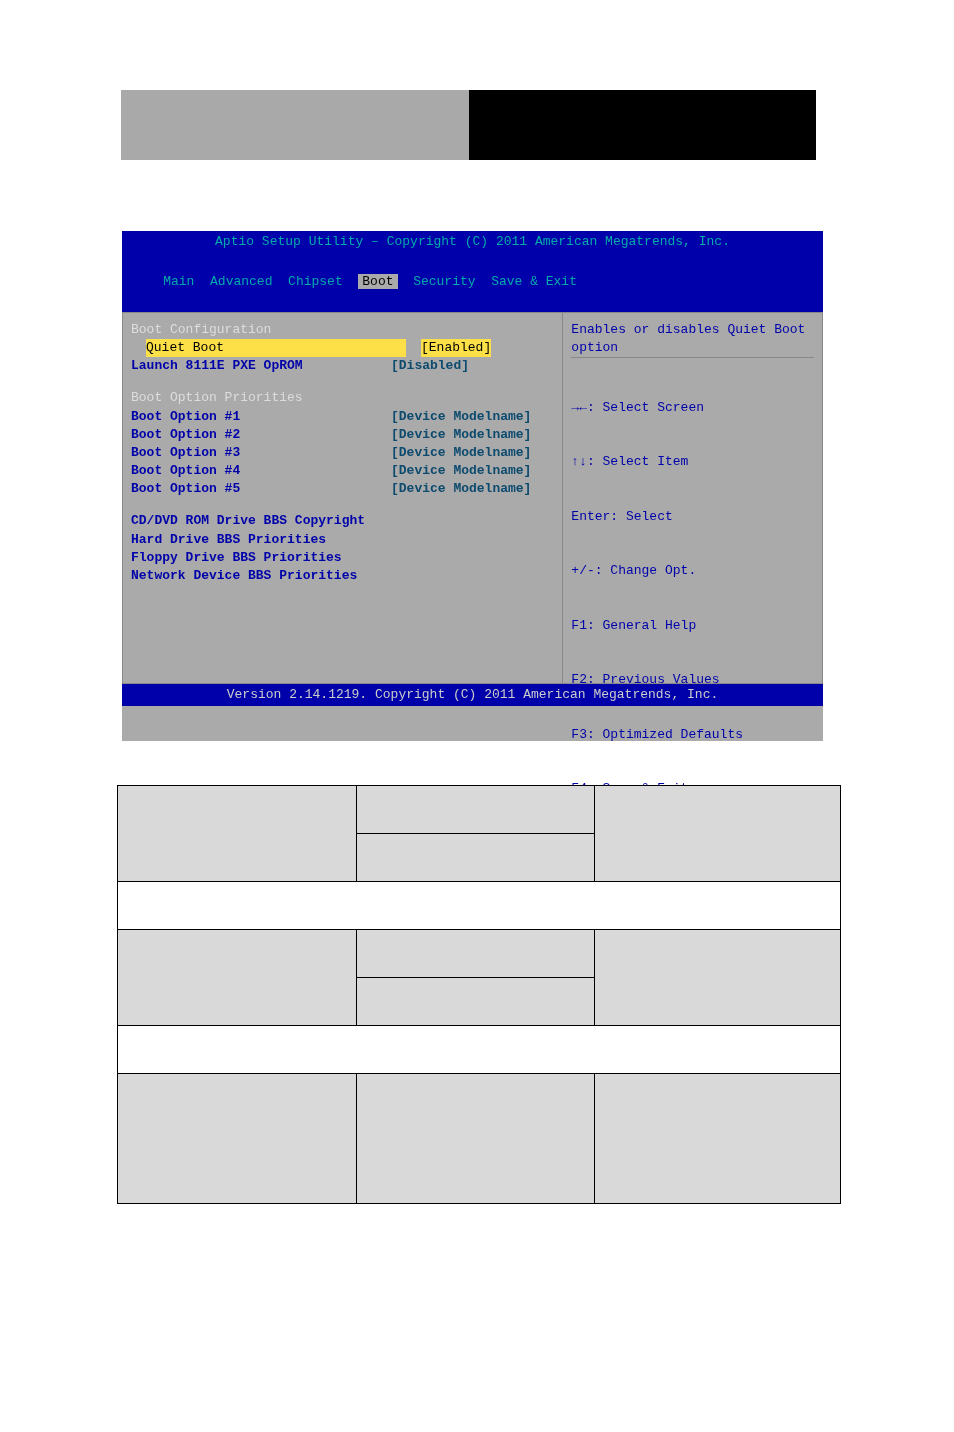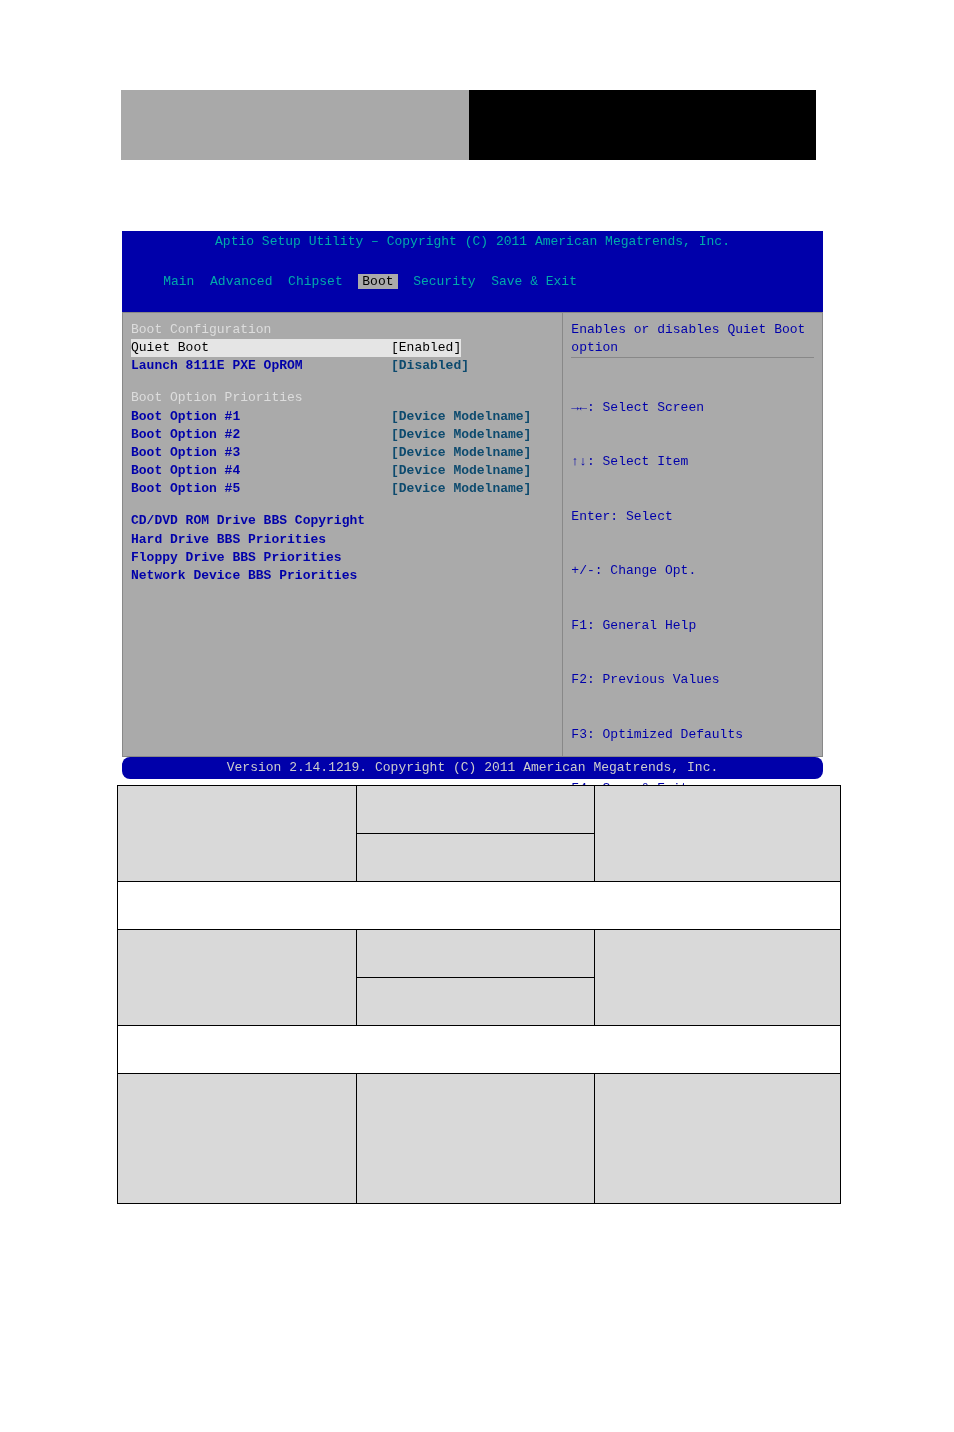--- a/index.html
+++ b/index.html
@@ -54,21 +54,21 @@
     display: inline;
   }
   .bios-tab.active {
     background: #aaaaaa;
     color: #000000;
     padding: 0 4px;
     margin-top: 19px;
   }
   .bios-body {
     display: flex;
-    height: 445px;
+    height: 372px;
     border: 1px solid #888;
   }
   .bios-left {
     width: 63%;
     background: #aaaaaa;
     padding: 8px;
     border-right: 1px solid #888;
   }
   .bios-right {
     width: 37%;
@@ -78,36 +78,35 @@
     flex-direction: column;
   }
   .bios-row {
     display: flex;
     white-space: pre;
   }
   .bios-label { width: 260px; }
   .bios-value { color: #0c4a6e; }
   .txt-white { color: #dddddd; }
   .txt-blue  { color: #0000aa; font-weight: bold; }
-  .highlight { background: #e5e5e5; color: #000000; }
+  .highlight { background: #fde047; color: #000000; margin-left: 15px; }
   .bios-right .help-top { color: #0000aa; }
   .bios-right .help-keys {
     color: #0000aa;
     border-top: 1px solid #888;
     margin-top: auto;
     padding-top: 4px;
     padding-bottom: 90px;
     white-space: pre;
   }
   .bios-footer {
     background: #0000aa;
     color: #cccccc;
     text-align: center;
     padding: 2px 0;
-    border-radius: 8px;
   }
   .doc-table {
     position: absolute;
     top: 785px;
     left: 117px;
     width: 724px;
     border-collapse: collapse;
   }
   .doc-table td {
     border: 1px solid #000;

